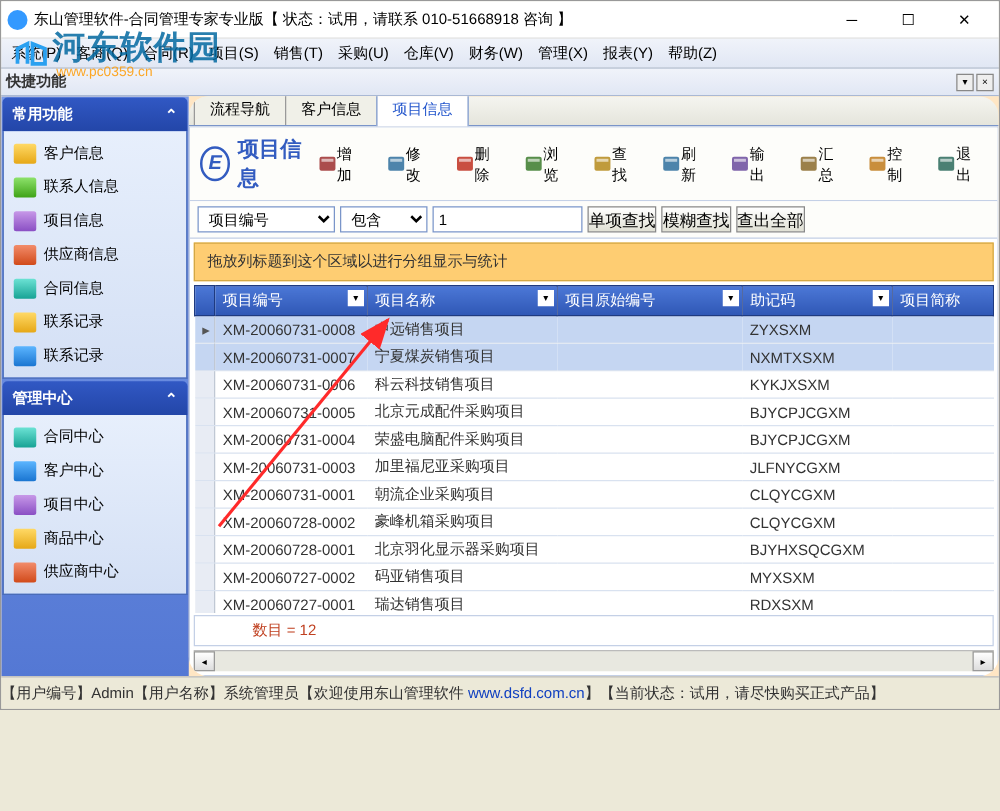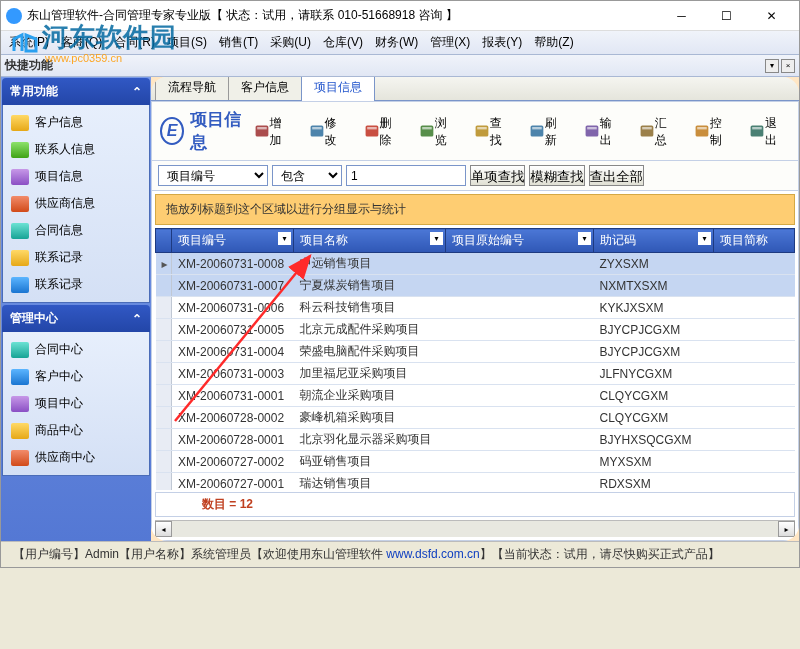--- a/index.html
+++ b/index.html
@@ -65,27 +65,27 @@
 .tablewrap { flex: 1; overflow: auto; margin: 0 3px; position: relative; }
 table { border-collapse: collapse; width: 100%; table-layout: fixed; }
 th { background: linear-gradient(#4b77d6, #2f57b5); color: #fff; text-align: left; padding: 3px 6px; border: 1px solid #1e3a80; position: relative; font-weight: normal; font-size: 12px; }
 th .drop { position: absolute; right: 2px; top: 3px; width: 13px; height: 13px; background: #fff; color: #000; display: inline-flex; align-items: center; justify-content: center; font-size: 8px; }
 td { padding: 2px 6px; border-bottom: 1px solid #d9e2f0; color: #333; white-space: nowrap; overflow: hidden; }
 tr.sel td { background: #c5d6f2; }
 .row-mark { width: 14px; background: #e8ecf4; border-right: 1px solid #c0c8d4; text-align: center; color: #555; }
 .arrow-annot { position: absolute; pointer-events: none; z-index: 10; }
 
 .footerbar { margin: 2px 3px 3px; border: 1px solid #c4d0e6; padding: 3px 6px; display: flex; }
-.footerbar .cnt { color: #c04020; font-weight: bold; margin-left: 40px; }
+.footerbar .cnt { color: #c04020; font-weight: normal; margin-left: 40px; }
 
 .hscrollbar { height: 17px; background: #e8e8e0; border-top: 1px solid #bbb; display: flex; margin: 0 3px 3px; }
 .hscrollbar .sb-btn { width: 17px; background: linear-gradient(#fff, #ddd); border: 1px solid #999; display: flex; align-items: center; justify-content: center; font-size: 8px; }
 .hscrollbar .sb-track { flex: 1; }
 
-.statusbar { background: #ece9d8; border-top: 1px solid #bbb; padding: 4px 12px; color: #333; font-size: 12px; }
+.statusbar { background: #ece9d8; border-top: 1px solid #bbb; padding: 4px 0; color: #333; font-size: 12px; }
 .statusbar .blue { color: #1040c0; }
 </style>
 </head>
 <body>
 
 <div class="window">
 
   <div class="titlebar">
     <span class="app-icon"></span>
     <span class="title">东山管理软件-合同管理专家专业版【 状态：试用，请联系 010-51668918 咨询 】</span>

